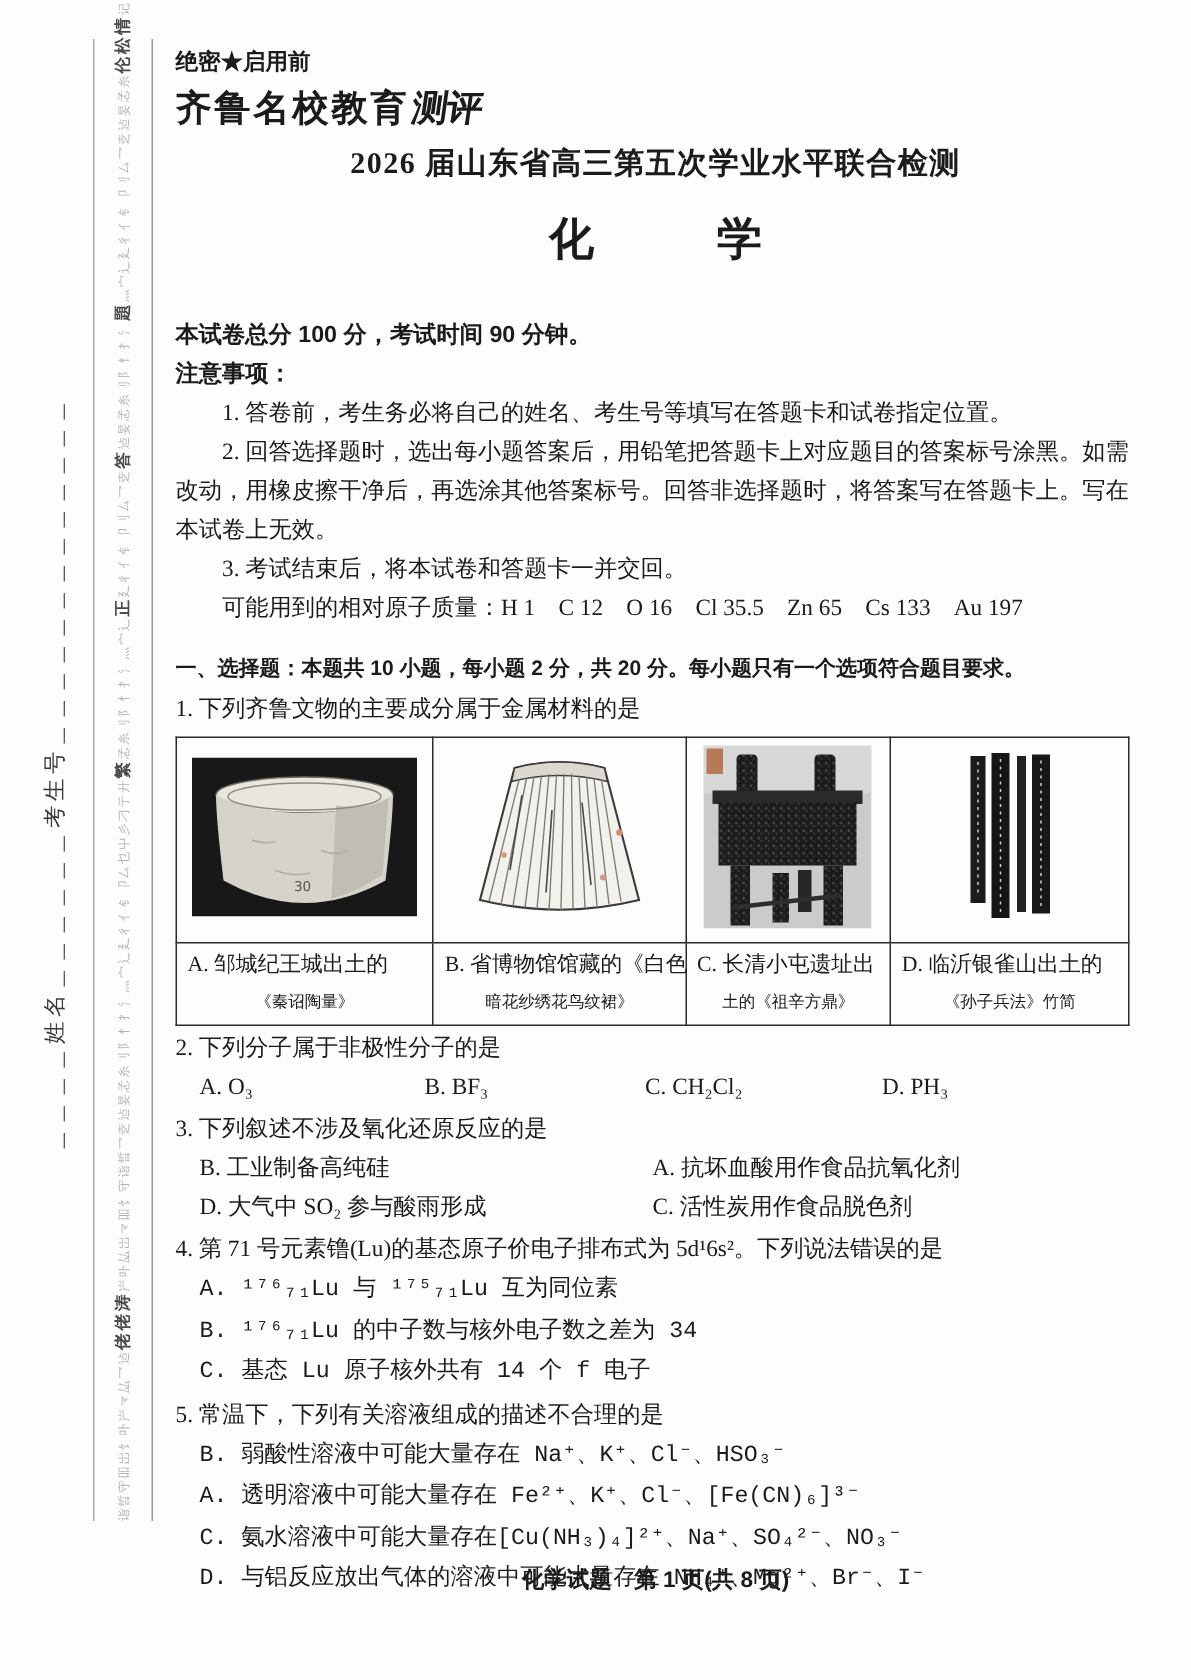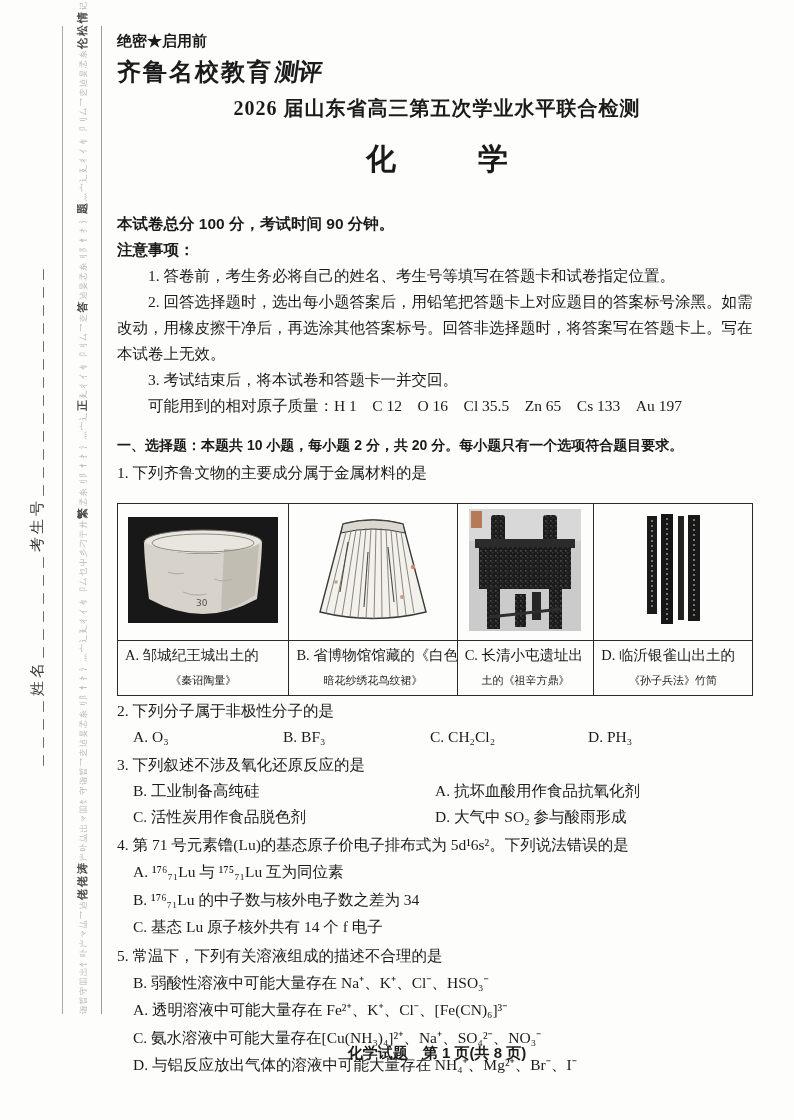--- a/index.html
+++ b/index.html
@@ -29,33 +29,33 @@
            letter-spacing:26px;text-indent:26px;}
   .summary{font-size:15.5px;font-weight:bold;margin:31px 0 0;line-height:26px;
            font-family:"Liberation Sans",sans-serif;}
   .notice-title{font-size:15.5px;font-weight:bold;margin:0;line-height:26px;
            font-family:"Liberation Sans",sans-serif;}
   .item{font-size:15.5px;margin:0;line-height:26px;text-indent:2em;}
   .section-heading{font-size:14px;font-weight:bold;margin:13px 0 0;line-height:26px;
            font-family:"Liberation Sans",sans-serif;}
   .question{font-size:15.5px;margin:2px 0 0;line-height:26px;}
   
-  .artifact-table{border-collapse:collapse;width:636px;margin-top:17px;table-layout:fixed;}
+  .artifact-table{border-collapse:collapse;width:636px;margin-top:5px;table-layout:fixed;}
   .artifact-table td{border:1.6px solid #2a2a2a;text-align:center;vertical-align:middle;padding:2px;}
   .img-cell{height:132px;}
   .cap1{font-size:14.5px;line-height:25px;text-align:left;padding-left:5px;white-space:nowrap;}
   .cap2{font-size:11px;line-height:25px;text-align:center;}
   
   .opt-row4{display:flex;font-size:15.5px;line-height:26px;margin:0 0 0 16px;}
   .opt-row4 span:nth-child(1){width:150px;}
   .opt-row4 span:nth-child(2){width:147px;}
   .opt-row4 span:nth-child(3){width:158px;}
   .opt-grid2{display:grid;grid-template-columns:302px 1fr;font-size:15.5px;line-height:26px;
              margin:0 0 0 16px;}
-  .opt-line{font-size:15.5px;line-height:27.5px;margin:0 0 0 16px;}
+  .opt-line{font-size:15.5px;line-height:27.5px;margin:0 0 0 16px;font-family:Liberation Mono, monospace;}
   .footer{position:absolute;left:117px;top:1044px;width:640px;text-align:center;
           font-size:15px;font-weight:bold;font-family:"Liberation Sans",sans-serif;}
 </style>
 </head>
 <body>
 
 <div class="page">
 
   <div class="seal-fields">
     <div class="rot">＿＿＿＿姓名＿＿＿＿＿＿考生号＿＿＿＿＿＿＿＿＿＿＿＿＿</div>
@@ -195,22 +195,22 @@
       <span>A. O₃</span>
       <span>B. BF₃</span>
       <span>C. CH₂Cl₂</span>
       <span>D. PH₃</span>
     </div>
 
     <p class="question">3. 下列叙述不涉及氧化还原反应的是</p>
     <div class="opt-grid2">
       <span>B. 工业制备高纯硅</span>
       <span>A. 抗坏血酸用作食品抗氧化剂</span>
+      <span>D. 大气中 SO₂ 参与酸雨形成</span>
       <span>C. 活性炭用作食品脱色剂</span>
-      <span>D. 大气中 SO₂ 参与酸雨形成</span>
     </div>
 
     <p class="question">4. 第 71 号元素镥(Lu)的基态原子价电子排布式为 5d¹6s²。下列说法错误的是</p>
     <p class="opt-line">A. ¹⁷⁶₇₁Lu 与 ¹⁷⁵₇₁Lu 互为同位素</p>
     <p class="opt-line">B. ¹⁷⁶₇₁Lu 的中子数与核外电子数之差为 34</p>
     <p class="opt-line">C. 基态 Lu 原子核外共有 14 个 f 电子</p>
 
     <p class="question">5. 常温下，下列有关溶液组成的描述不合理的是</p>
     <p class="opt-line">B. 弱酸性溶液中可能大量存在 Na⁺、K⁺、Cl⁻、HSO₃⁻</p>
     <p class="opt-line">A. 透明溶液中可能大量存在 Fe²⁺、K⁺、Cl⁻、[Fe(CN)₆]³⁻</p>

